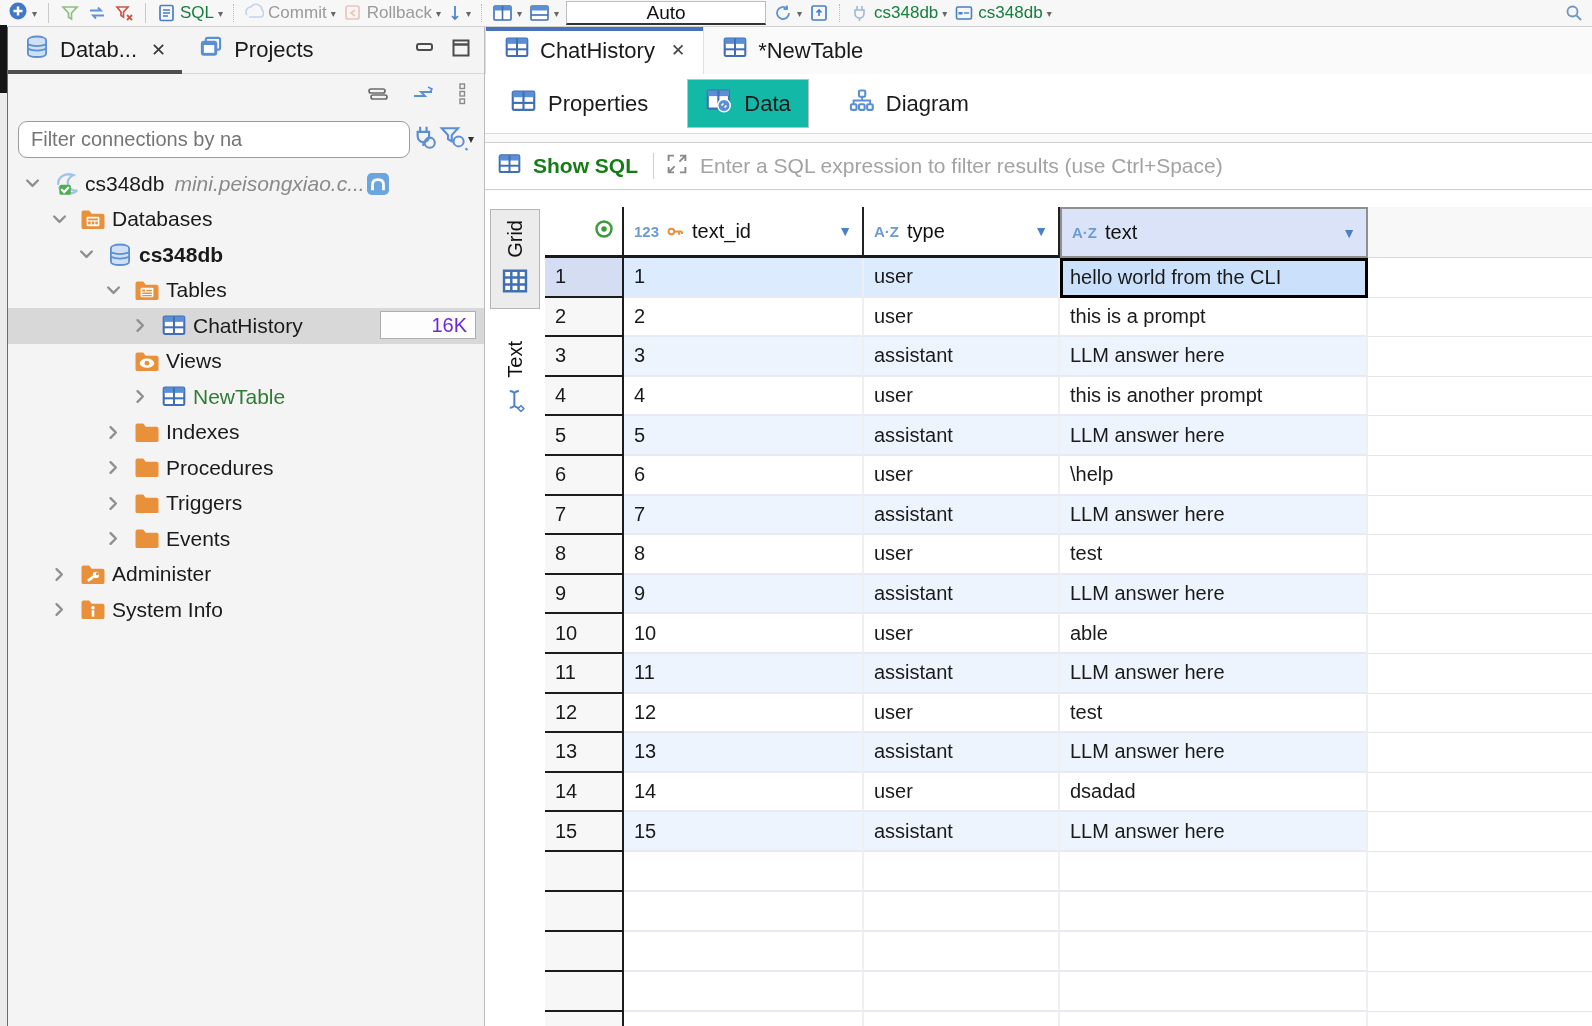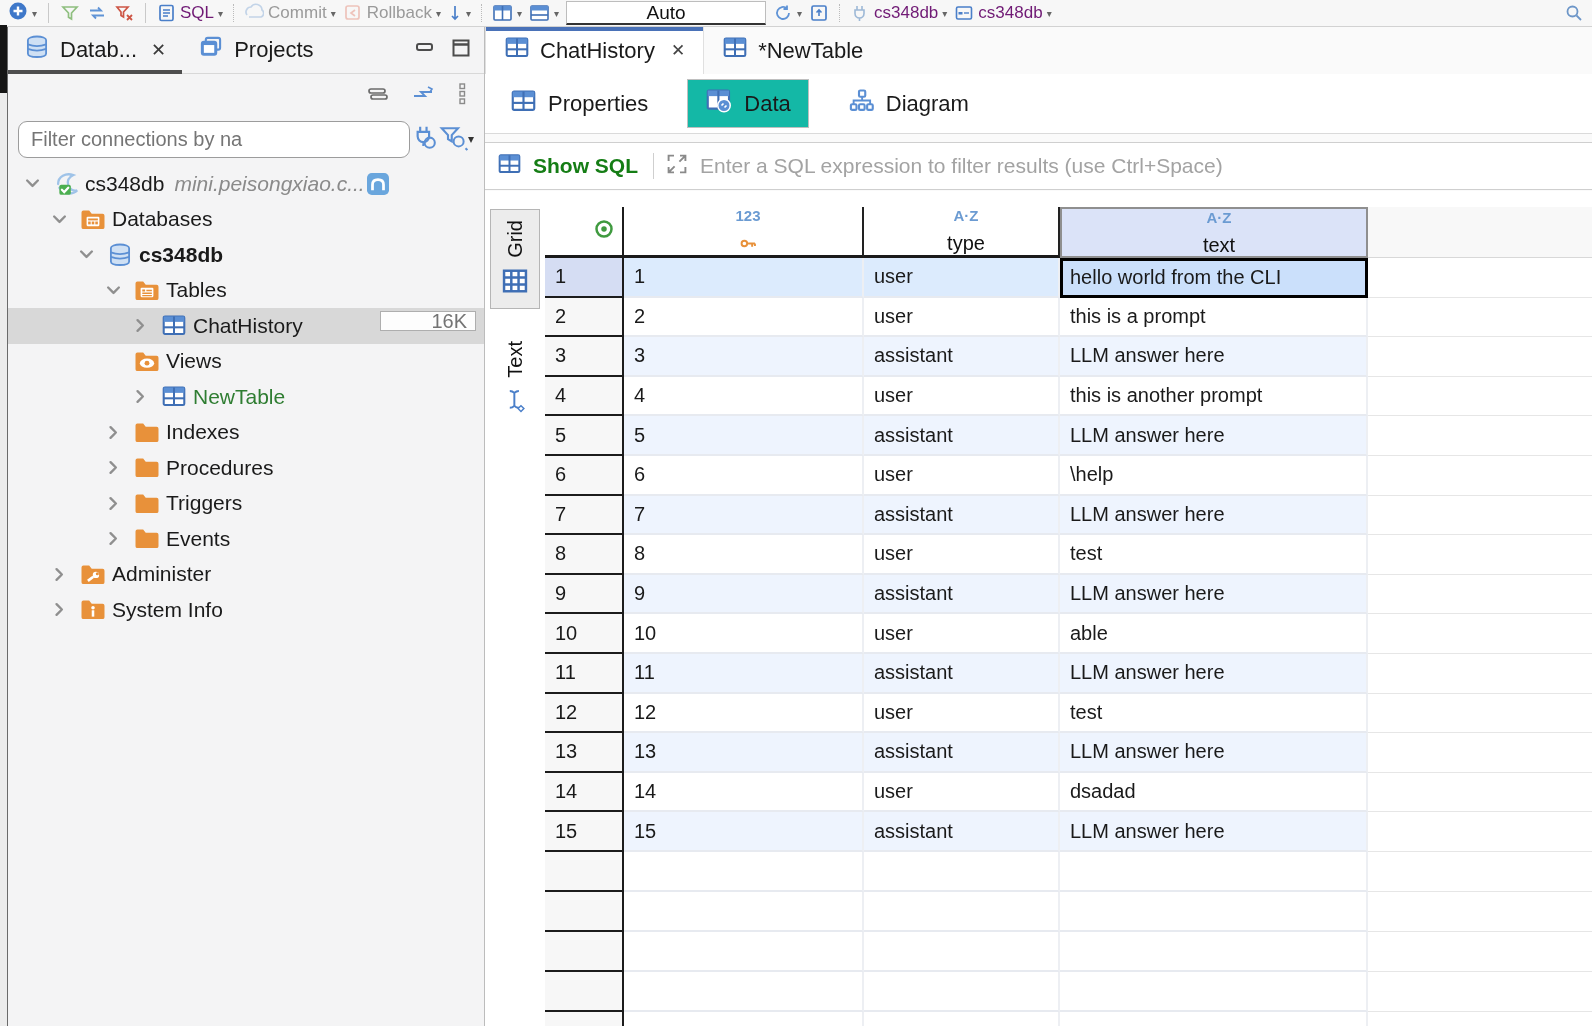--- a/index.html
+++ b/index.html
@@ -7,21 +7,21 @@
   body { font-family:"Liberation Sans", sans-serif; background:#f2f2f3; position:relative; color:#1a1a1a; }
 
   
   .toolbar { position:absolute; top:0; left:0; width:1592px; height:27px; background:#f7f7f7;
              border-bottom:1px solid #d2d2d2; display:flex; align-items:center; gap:7px;
              padding:0 8px; overflow:hidden; font-size:17px; color:#9a9a9a; }
   .tb-item { display:flex; align-items:center; gap:4px; flex:none; }
   .tb-sep { width:1px; height:20px; background:#c9c9c9; margin:0 4px; flex:none; }
   .tb-dotsep { width:1px; height:18px; border-left:1px dotted #bbb; margin:0 3px; flex:none; }
   .caret { font-size:10px; color:#666; }
-  .tb-label-dark { color:#701a75; }
+  .tb-label-dark { color:#15803d; }
   .auto-combo { width:200px; height:24px; background:#fff; border:1px solid #bdbdbd; border-bottom:2px solid #333;
                 display:flex; align-items:center; justify-content:center; font-size:19px; color:#111; }
 
   
   .left-edge { position:absolute; left:0; top:27px; width:8px; height:999px; background:#ececec; border-right:1px solid #6a6a6a; }
   .edge-dark { position:absolute; left:0; top:25px; width:7px; height:68px; background:#151515; }
 
   
   .left-panel { position:absolute; left:8px; top:27px; width:477px; bottom:0; background:#f4f4f5; border-right:1px solid #bcbcbc; }
   .lp-tabs { height:47px; display:flex; align-items:stretch; border-bottom:1px solid #d8d8d8; }
@@ -37,22 +37,22 @@
 
   .tree { margin-top:6px; }
   .tree-row { height:35.5px; display:flex; align-items:center; font-size:21px; position:relative; white-space:nowrap; }
   .tree-row.selected { background:#d8d8d8; }
   .chev { width:30px; flex:none; display:flex; align-items:center; }
   .ticon { width:32px; flex:none; display:flex; align-items:center; }
   .tlabel.bold { font-weight:700; }
   .tlabel.green { color:#2f7d32; }
   .secondary { color:#8a8a8a; font-style:italic; margin-left:10px; }
   .tree-right-icon { margin-left:2px; display:flex; align-items:center; }
-  .badge { position:absolute; right:8px; top:3px; width:96px; height:20px; background:#fdfdfd; border:1.5px solid #aeaeae;
-           display:flex; align-items:center; justify-content:flex-end; padding-right:8px; font-size:20px; color:#737373; }
+  .badge { position:absolute; right:8px; top:3px; width:96px; height:28px; background:#fdfdfd; border:1.5px solid #aeaeae;
+           display:flex; align-items:center; justify-content:flex-end; padding-right:8px; font-size:20px; color:#6d28d9; }
 
   
   .main-panel { position:absolute; left:485px; top:27px; right:0; bottom:0; background:#fafafa; }
   .main-tabs { height:47px; display:flex; }
   .m-tab { display:flex; align-items:center; gap:10px; padding:0 18px; font-size:22px; position:relative; background:transparent; }
   .m-tab.active { background:#fff; border-left:1px solid #e0e0e0; border-right:1px solid #e0e0e0; }
   .m-tab.active::before { content:""; position:absolute; top:0; left:0; right:0; height:4px; background:#4a72b8; }
   .m-close { font-size:17px; color:#444; margin-left:6px; }
 
   .sub-tabs { height:60px; background:#fff; display:flex; align-items:center; padding-left:8px; gap:22px; border-bottom:1px solid #dadada; }
@@ -75,21 +75,21 @@
   .grid-table { position:absolute; left:60px; top:16px; right:0; bottom:0; font-size:20px; }
   .g-row { display:flex; height:39.6px; }
   .g-row.head { height:51px; }
   .g-row.g-empty { height:40px; }
   .gc { flex:none; display:flex; align-items:center; padding-left:10px; border-right:2px solid #edeff3; border-bottom:2px solid #e7eaf0; overflow:hidden; white-space:nowrap; }
   .g-rowhead { flex:none; width:79px; background:#f7f7f7; border-right:2px solid #1c1c1c; border-bottom:2px solid #1c1c1c;
                display:flex; align-items:center; padding-left:10px; }
   .g-c1 { width:240px; } .g-c2 { width:196px; } .g-c3 { width:308px; }
   .g-fill { flex:1; border-bottom:1px solid #e6e6e6; }
   .head .g-rowhead { background:#fff; border-bottom:3px solid #1a1a1a; justify-content:flex-end; padding-right:8px; }
-  .head .gc { background:#fff; border-right:2px solid #222; border-bottom:3px solid #1a1a1a; gap:8px;flex-direction:column; }
+  .head .gc { background:#fff; border-right:2px solid #222; border-bottom:3px solid #1a1a1a; gap:8px; }
   .head .gc.sel-col { background:#dbe3f8; border:2px solid #8f8f8f; }
   .head .g-fill { background:#f8f8f8; border-bottom:1px solid #d8d8d8; }
   .coltype { color:#6b9bd2; font-weight:700; font-size:15px; }
   .colname { color:#111; font-size:20px; }
   .hdr-arrow { margin-left:auto; margin-right:10px; color:#4a7fc9; font-size:14px; }
   .r-odd  .gc { background:#eef4fe; }
   .r-even .gc { background:#fff; }
   .r-sel  .gc { background:#dcebfd; }
   .r-sel  .g-rowhead { background:#d5ddf3; }
   .g-empty .gc { background:#fff; }

